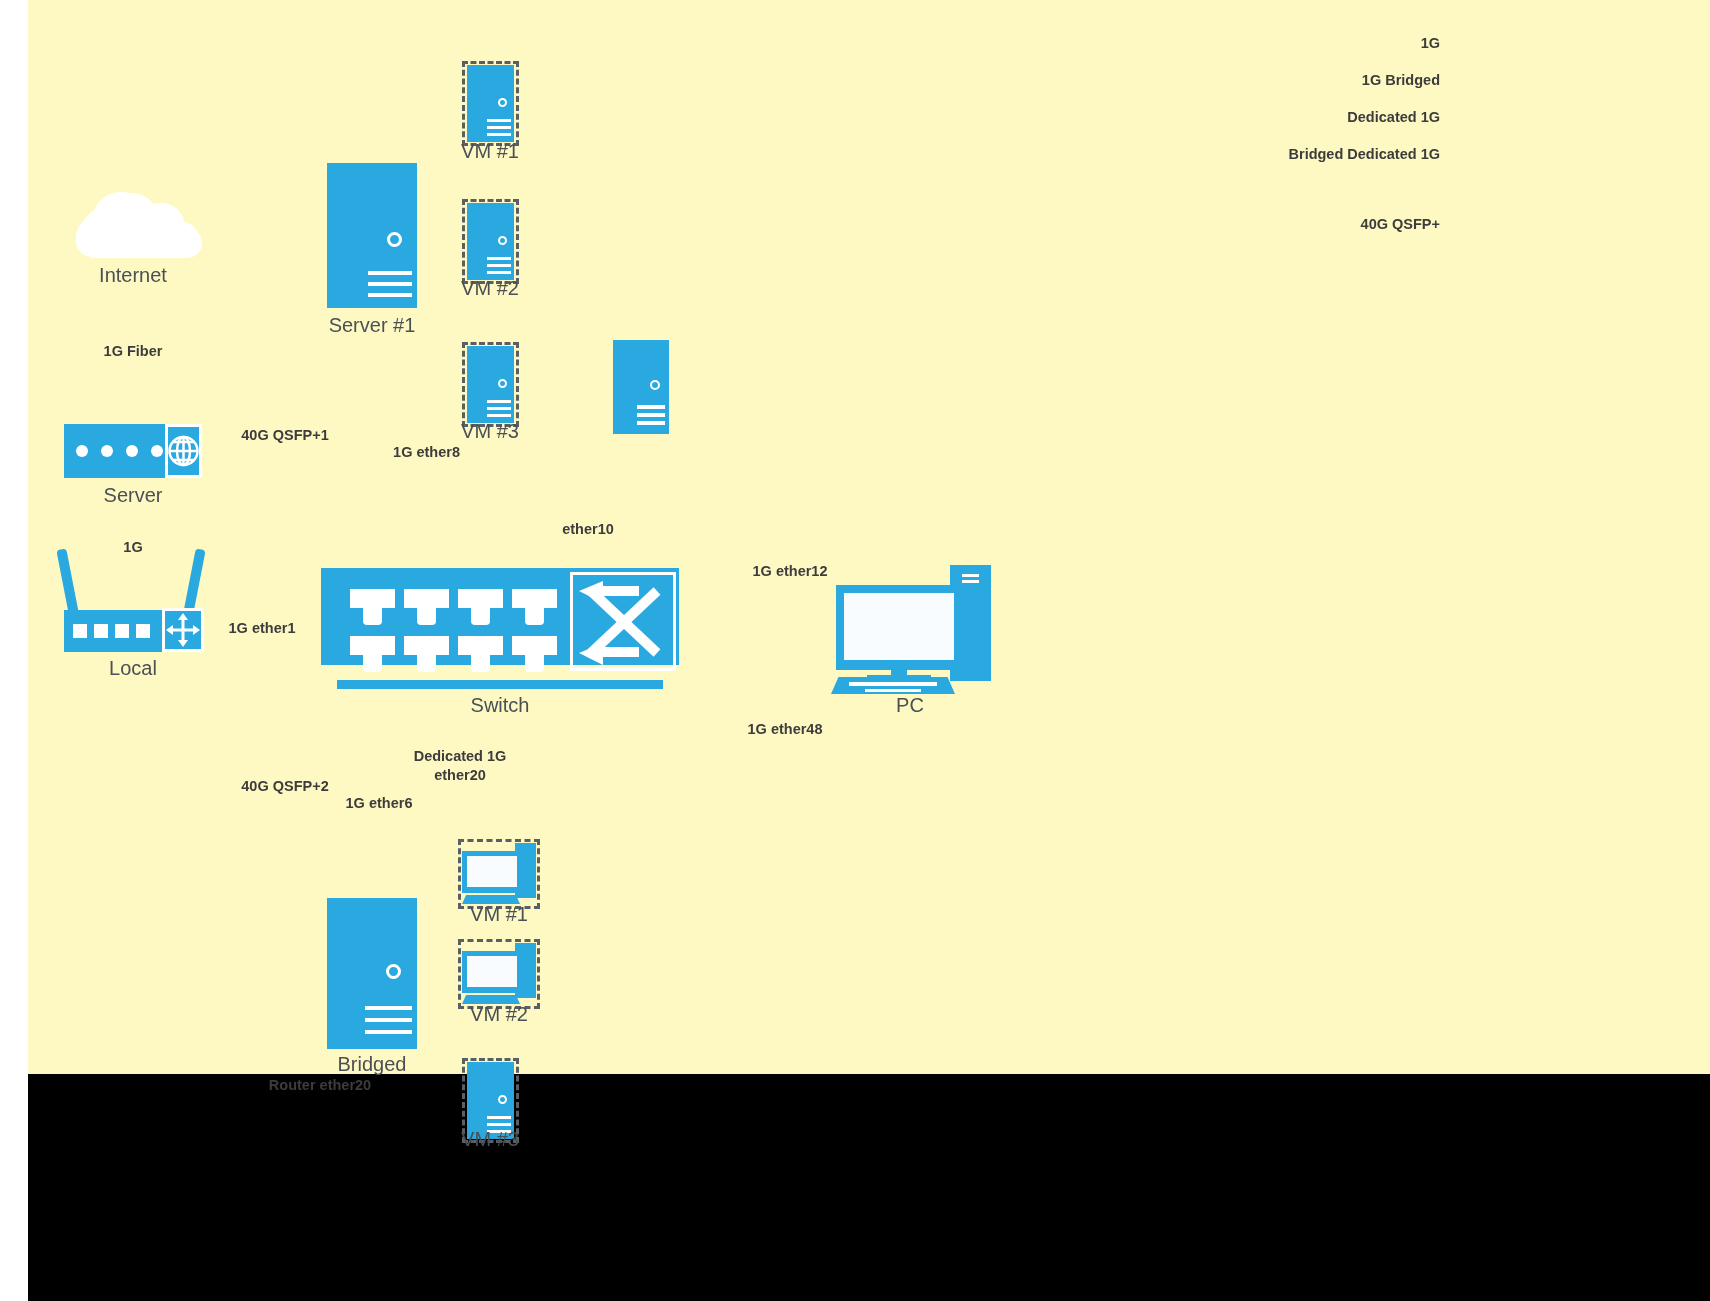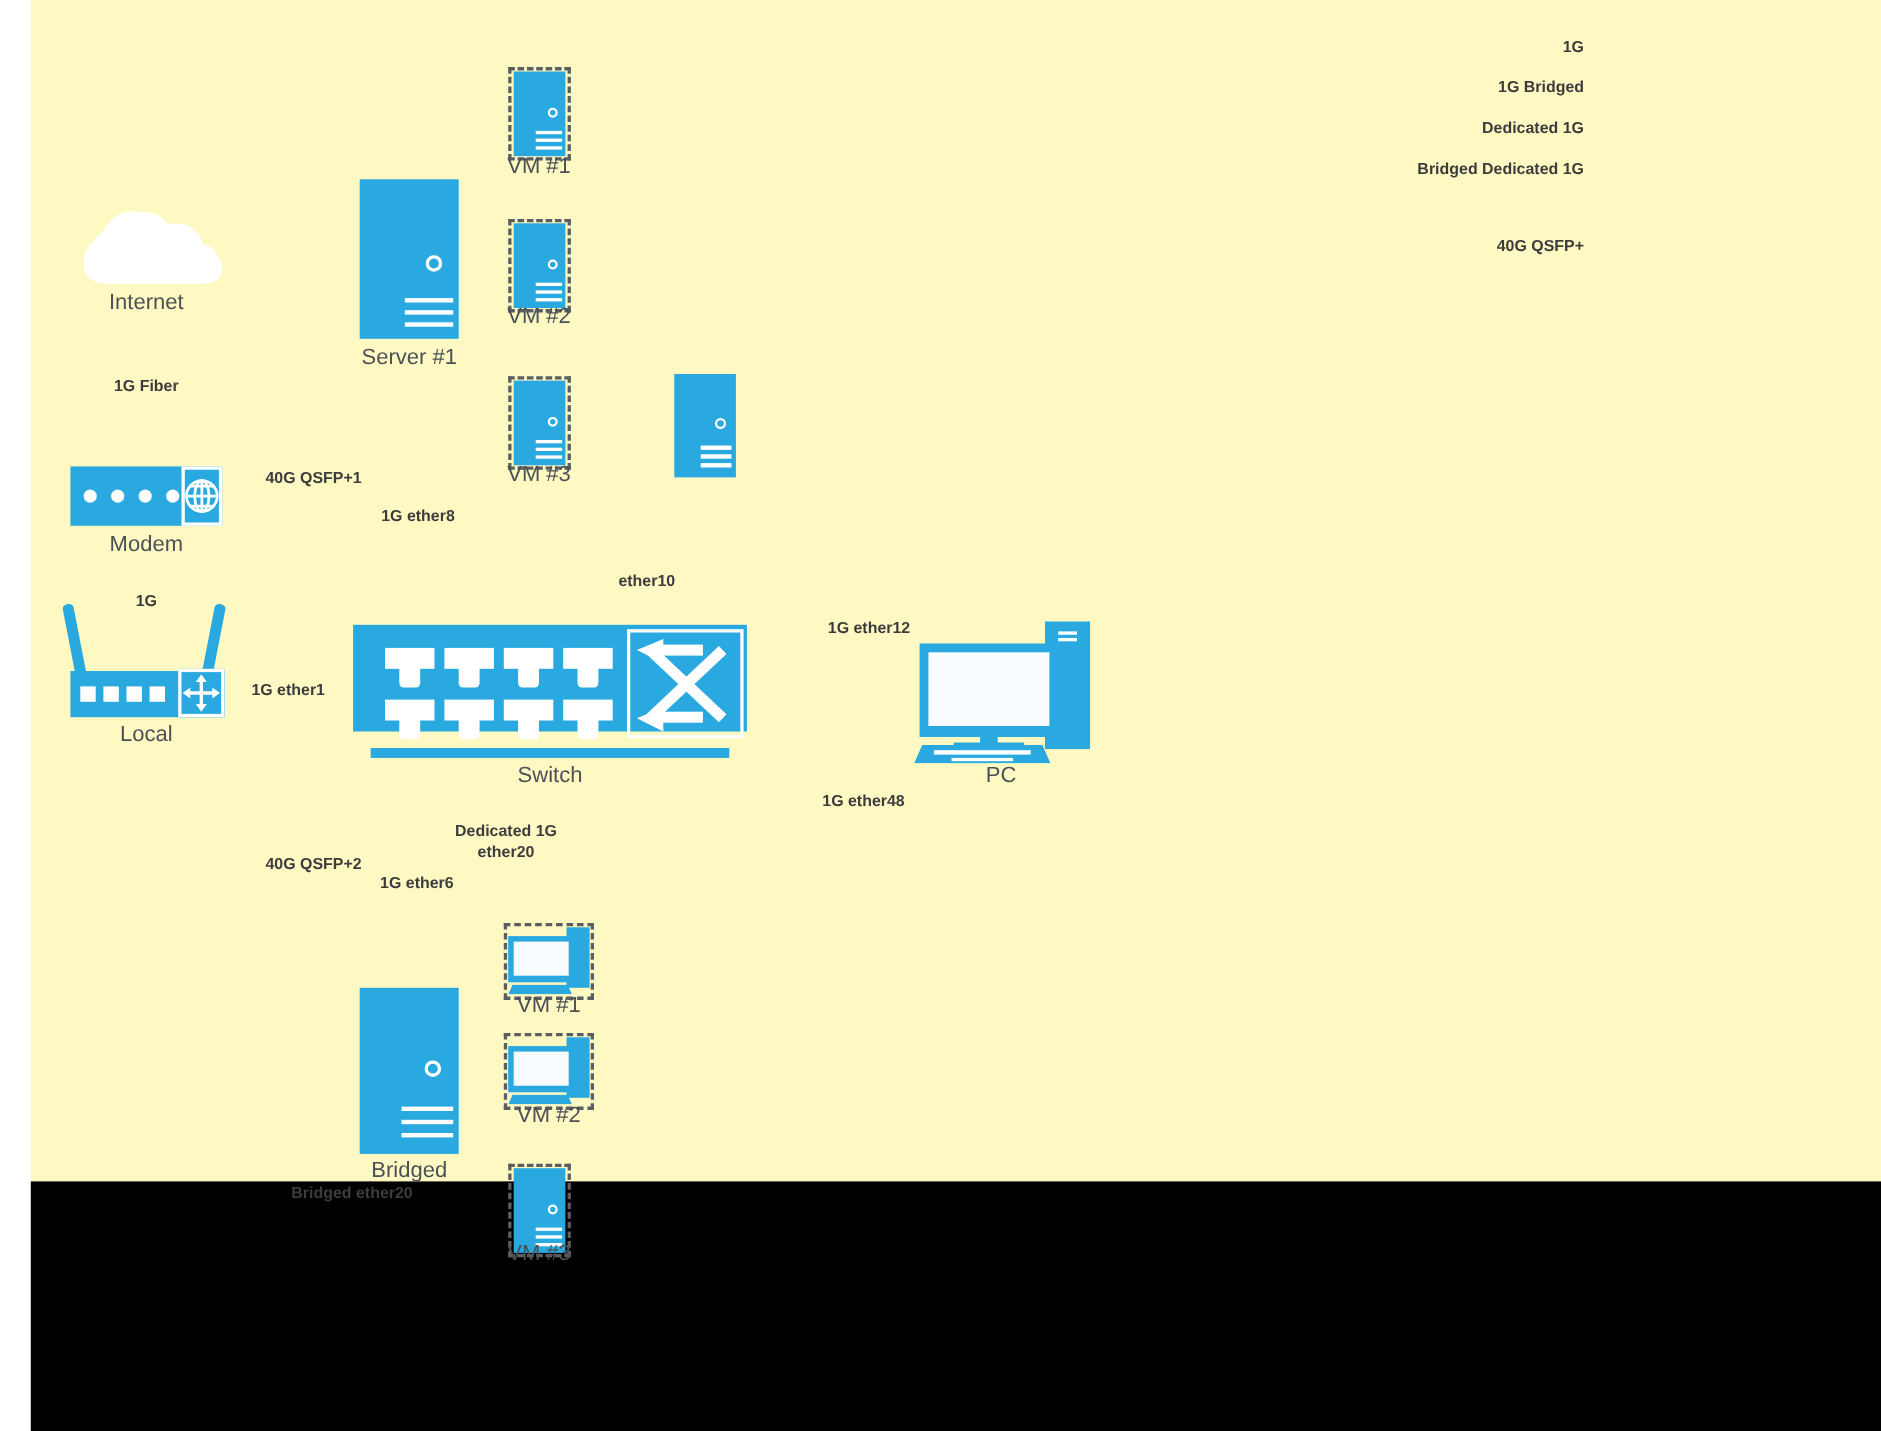--- a/index.html
+++ b/index.html
@@ -158,21 +158,21 @@
       <svg width="31" height="48" viewBox="0 0 31 48" style="position:absolute;left:0;top:0;">
         <circle cx="15.5" cy="24" r="14" fill="none" stroke="#ffffff" stroke-width="2.5"></circle>
         <ellipse cx="15.5" cy="24" rx="6.5" ry="14" fill="none" stroke="#ffffff" stroke-width="2.5"></ellipse>
         <line x1="1.5" y1="24" x2="29.5" y2="24" stroke="#ffffff" stroke-width="2.5"></line>
         <line x1="15.5" y1="10" x2="15.5" y2="38" stroke="#ffffff" stroke-width="2.5"></line>
         <line x1="4" y1="15" x2="27" y2="15" stroke="#ffffff" stroke-width="2.5"></line>
         <line x1="4" y1="33" x2="27" y2="33" stroke="#ffffff" stroke-width="2.5"></line>
       </svg>
     </div>
   </div>
-  <div class="node-label" style="left:53px; top:484px; width:160px;">Modem</div>
+  <div class="node-label" style="left:53px; top:484px; width:160px;">Server</div>
 
   <div class="link-label" style="left:205px; top:425px; width:160px;">40G QSFP+1</div>
 
   <div class="link-label" style="left:53px; top:537px; width:160px;">1G</div>
 
   <div class="icon" style="left:64px; top:548px; width:140px; height:104px;">
     <div class="router-ant" style="left:6px; top:0px; width:10px; height:72px; transform:rotate(-11deg); transform-origin:bottom center; border-radius:4px;"></div>
     <div class="router-ant" style="left:118px; top:0px; width:10px; height:72px; transform:rotate(11deg); transform-origin:bottom center; border-radius:4px;"></div>
     <div class="router-body" style="left:0px; top:62px; width:140px; height:42px;"></div>
     <div class="router-port" style="left:9px; top:76px; width:14px; height:14px;"></div>
@@ -198,21 +198,21 @@
 
   <div class="icon" style="left:327px; top:163px; width:90px; height:145px;">
     <div class="server-body" style="left:0; top:0; width:90px; height:145px;"></div>
     <div class="server-dot" style="left:60px; top:69px; width:9px; height:9px; border-width:3px;"></div>
     <div class="server-line" style="left:41px; top:108px; width:44px; height:4px;"></div>
     <div class="server-line" style="left:41px; top:119px; width:44px; height:4px;"></div>
     <div class="server-line" style="left:41px; top:130px; width:44px; height:4px;"></div>
   </div>
   <div class="node-label" style="left:292px; top:314px; width:160px;">Server #1</div>
 
-  <div class="link-label" style="left:300px; top:460px; width:160px;">1G ether8</div>
+  <div class="link-label" style="left:300px; top:442px; width:160px;text-align:right;">1G ether8</div>
 
   <div class="icon" style="left:467px; top:65px; width:47px; height:77px;">
     <div class="vm-dash" style="left:-5px; top:-4px; width:57px; height:85px;"></div>
     <div class="server-body" style="left:0; top:0; width:47px; height:77px;"></div>
     <div class="server-dot" style="left:31px; top:33px; width:5px; height:5px; border-width:2px;"></div>
     <div class="server-line" style="left:20px; top:54px; width:24px; height:3px;"></div>
     <div class="server-line" style="left:20px; top:61px; width:24px; height:3px;"></div>
     <div class="server-line" style="left:20px; top:68px; width:24px; height:3px;"></div>
   </div>
   <div class="node-label" style="left:410px; top:140px; width:160px;">VM #1</div>
@@ -327,21 +327,21 @@
 
   <div class="icon" style="left:327px; top:898px; width:90px; height:151px;">
     <div class="server-body" style="left:0; top:0; width:90px; height:151px;"></div>
     <div class="server-dot" style="left:59px; top:66px; width:9px; height:9px; border-width:3px;"></div>
     <div class="server-line" style="left:38px; top:108px; width:47px; height:4px;"></div>
     <div class="server-line" style="left:38px; top:120px; width:47px; height:4px;"></div>
     <div class="server-line" style="left:38px; top:132px; width:47px; height:4px;"></div>
   </div>
   <div class="node-label" style="left:292px; top:1053px; width:160px;">Bridged</div>
 
-  <div class="link-label" style="left:240px; top:1075px; width:160px;">Bridged ether20</div>
+  <div class="link-label" style="left:240px; top:1075px; width:160px;">Router ether20</div>
 
   <div class="icon" style="left:462px; top:843px; width:74px; height:62px;">
     <div class="vm-dash" style="left:-4px; top:-4px; width:82px; height:70px;"></div>
     <div class="dvm-tower" style="left:53px; top:0px; width:21px; height:55px;"></div>
     <div class="dvm-mon" style="left:0px; top:8px; width:60px; height:42px;"></div>
     <div class="dvm-scr" style="left:5px; top:13px; width:50px; height:31px;"></div>
     <div class="dvm-kb" style="left:0px; top:52px; width:58px; height:9px; clip-path: polygon(7% 0, 93% 0, 100% 100%, 0% 100%);"></div>
   </div>
   <div class="node-label" style="left:419px; top:903px; width:160px;">VM #1</div>
 

